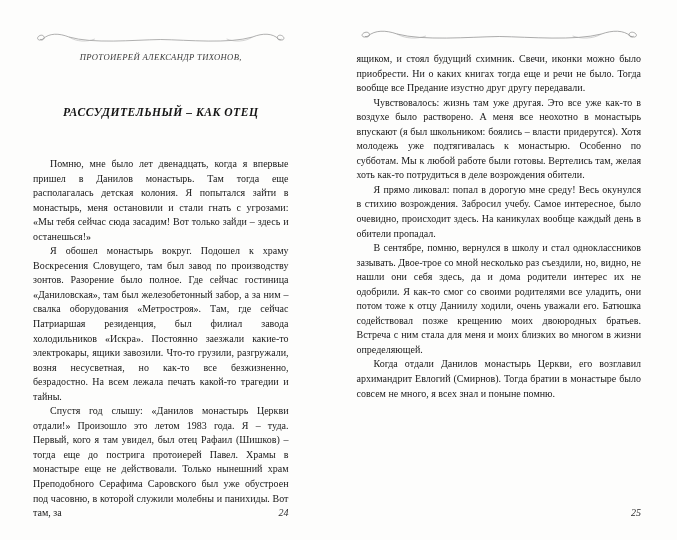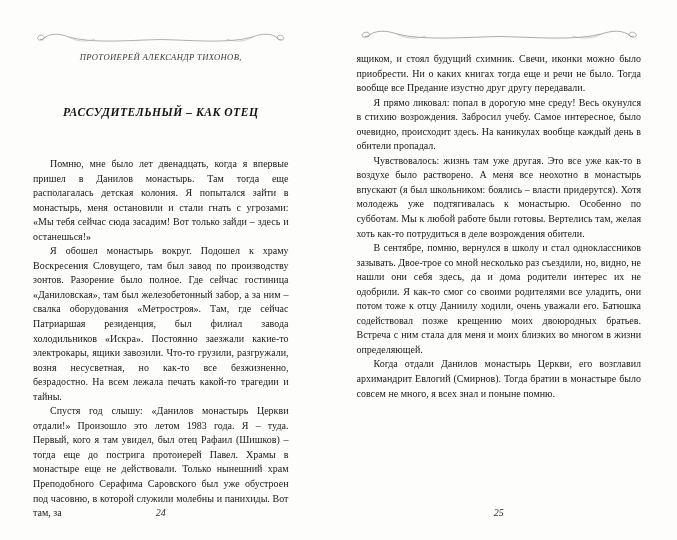--- a/index.html
+++ b/index.html
@@ -136,21 +136,21 @@
 
   .left-body  { top: 157px; }
   .right-body { top: 52px; }
 
   
   .folio {
     position: absolute;
     bottom: 22px;
     left: 0;
     right: 0;
-    text-align: center;
+    text-align: right;
     font-style: italic;
     font-size: 10px;
     color: #2a2a2a;
   }
 </style>
 </head>
 <body>
 
 <div class="spread">
 
@@ -193,22 +193,22 @@
           <path d="M10 9 C16 3, 26 3, 36 7 C60 14, 100 10, 128 9.5 C156 10, 196 14, 220 7 C230 3, 240 3, 246 9" fill="none" stroke="#8f8f8f" stroke-width="0.7"></path>
           <path d="M10 9 C5 12, 3 8, 6 6 C9 4, 12 6, 11 8.5 C10.4 10.2, 8 10.4, 7.2 9.2" fill="none" stroke="#8f8f8f" stroke-width="0.7"></path>
           <path d="M246 9 C251 12, 253 8, 250 6 C247 4, 244 6, 245 8.5 C245.6 10.2, 248 10.4, 248.8 9.2" fill="none" stroke="#8f8f8f" stroke-width="0.7"></path>
           <path d="M36 7 C44 12, 54 12, 62 9" fill="none" stroke="#a8a8a8" stroke-width="0.5"></path>
           <path d="M220 7 C212 12, 202 12, 194 9" fill="none" stroke="#a8a8a8" stroke-width="0.5"></path>
         </svg>
       </div>
 
       <div class="body-text right-body">
         <p class="cont">ящиком, и стоял будущий схимник. Свечи, иконки можно было приобрести. Ни о каких книгах тогда еще и речи не было. Тогда вообще все Предание изустно друг другу передавали.</p>
+        <p>Чувствовалось: жизнь там уже другая. Это все уже как-то в воздухе было растворено. А меня все неохотно в монастырь впускают (я был школьником: боялись – власти придерутся). Хотя молодежь уже подтягивалась к монастырю. Особенно по субботам. Мы к любой работе были готовы. Вертелись там, желая хоть как-то потрудиться в деле возрождения обители.</p>
         <p>Я прямо ликовал: попал в дорогую мне среду! Весь окунулся в стихию возрождения. Забросил учебу. Самое интересное, было очевидно, происходит здесь. На каникулах вообще каждый день в обители пропадал.</p>
-        <p>Чувствовалось: жизнь там уже другая. Это все уже как-то в воздухе было растворено. А меня все неохотно в монастырь впускают (я был школьником: боялись – власти придерутся). Хотя молодежь уже подтягивалась к монастырю. Особенно по субботам. Мы к любой работе были готовы. Вертелись там, желая хоть как-то потрудиться в деле возрождения обители.</p>
         <p>В сентябре, помню, вернулся в школу и стал одноклассников зазывать. Двое-трое со мной несколько раз съездили, но, видно, не нашли они себя здесь, да и дома родители интерес их не одобрили. Я как-то смог со своими родителями все уладить, они потом тоже к отцу Даниилу ходили, очень уважали его. Батюшка содействовал позже крещению моих двоюродных братьев. Встреча с ним стала для меня и моих близких во многом в жизни определяющей.</p>
         <p>Когда отдали Данилов монастырь Церкви, его возглавил архимандрит Евлогий (Смирнов). Тогда братии в монастыре было совсем не много, я всех знал и поныне помню.</p>
       </div>
 
       <div class="folio">25</div>
     </div>
   </div>
 
 </div>
 

